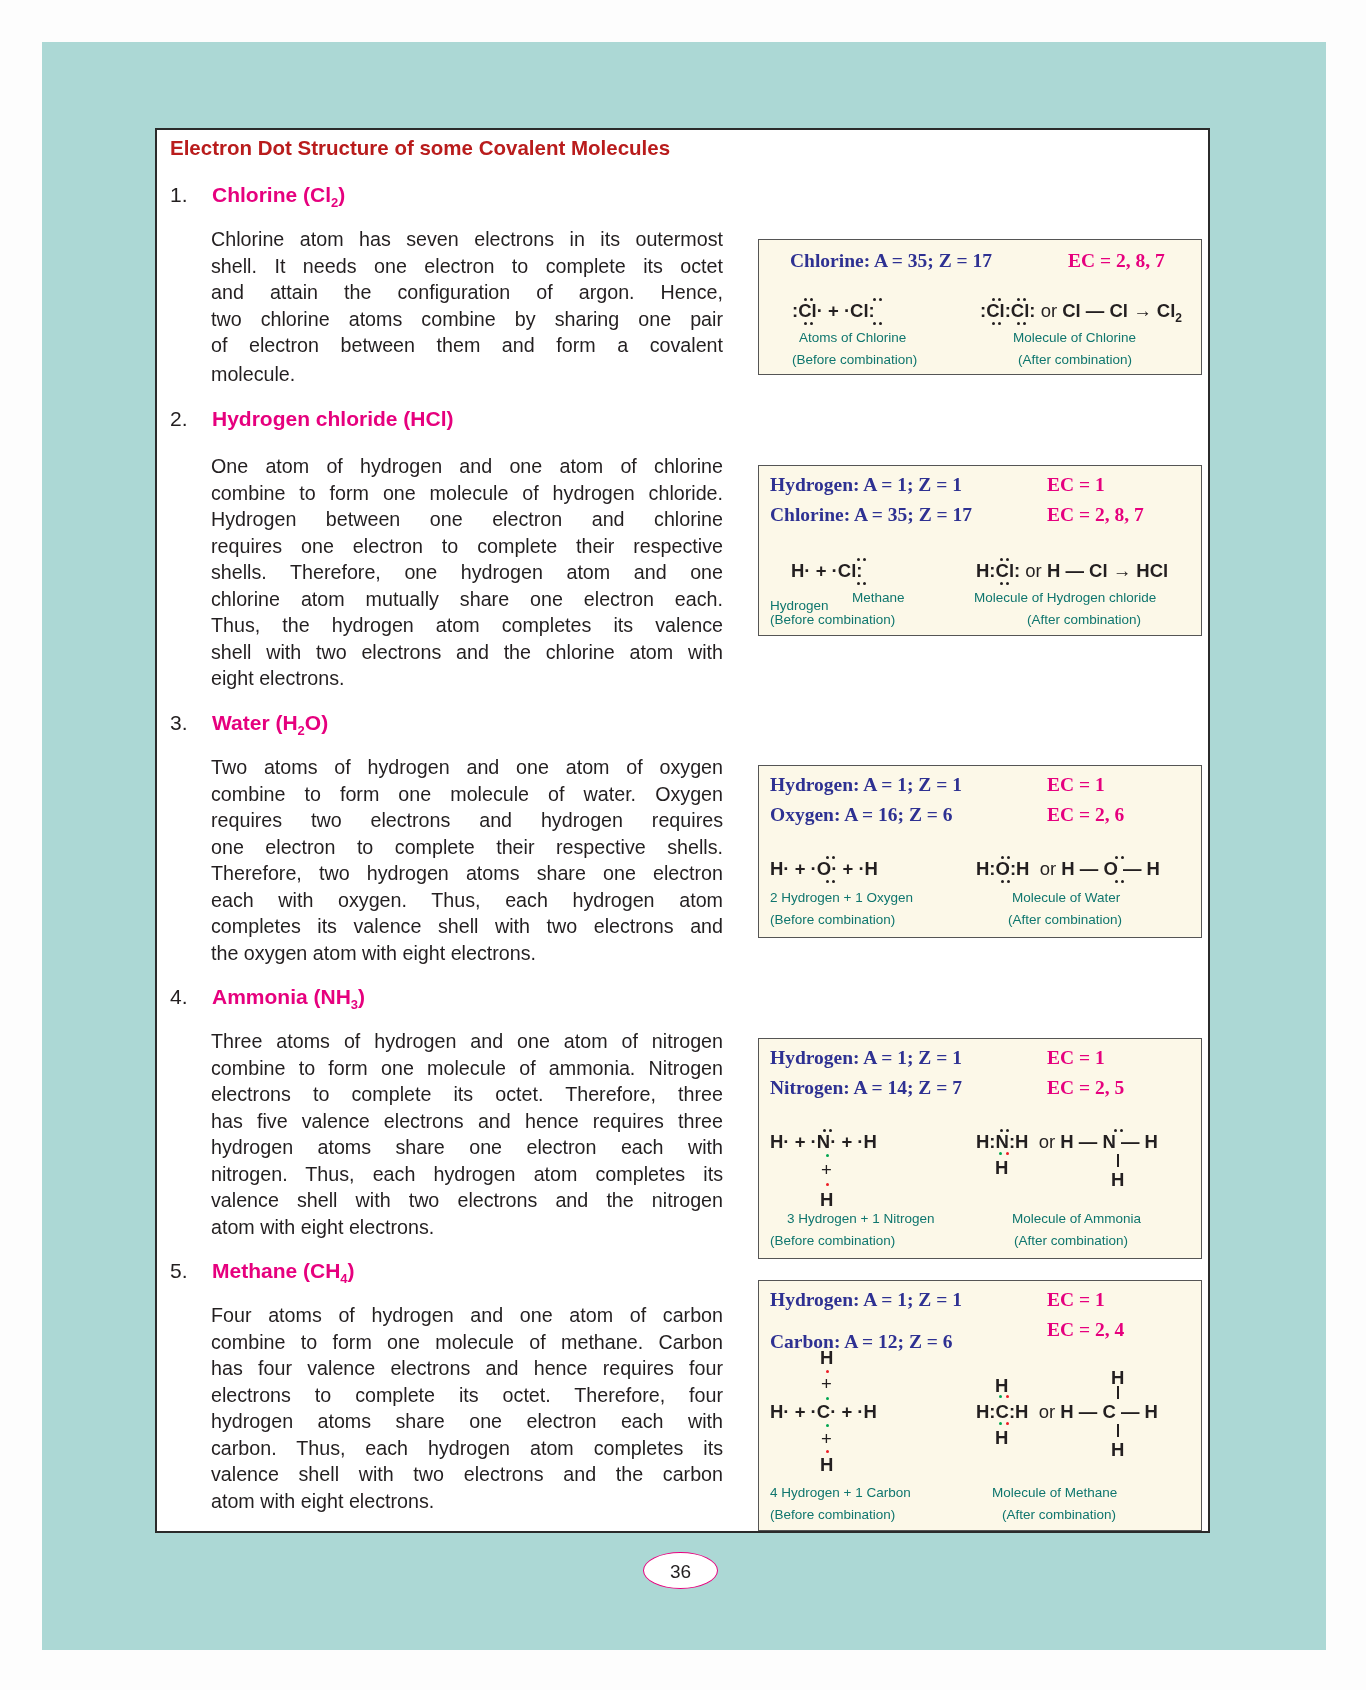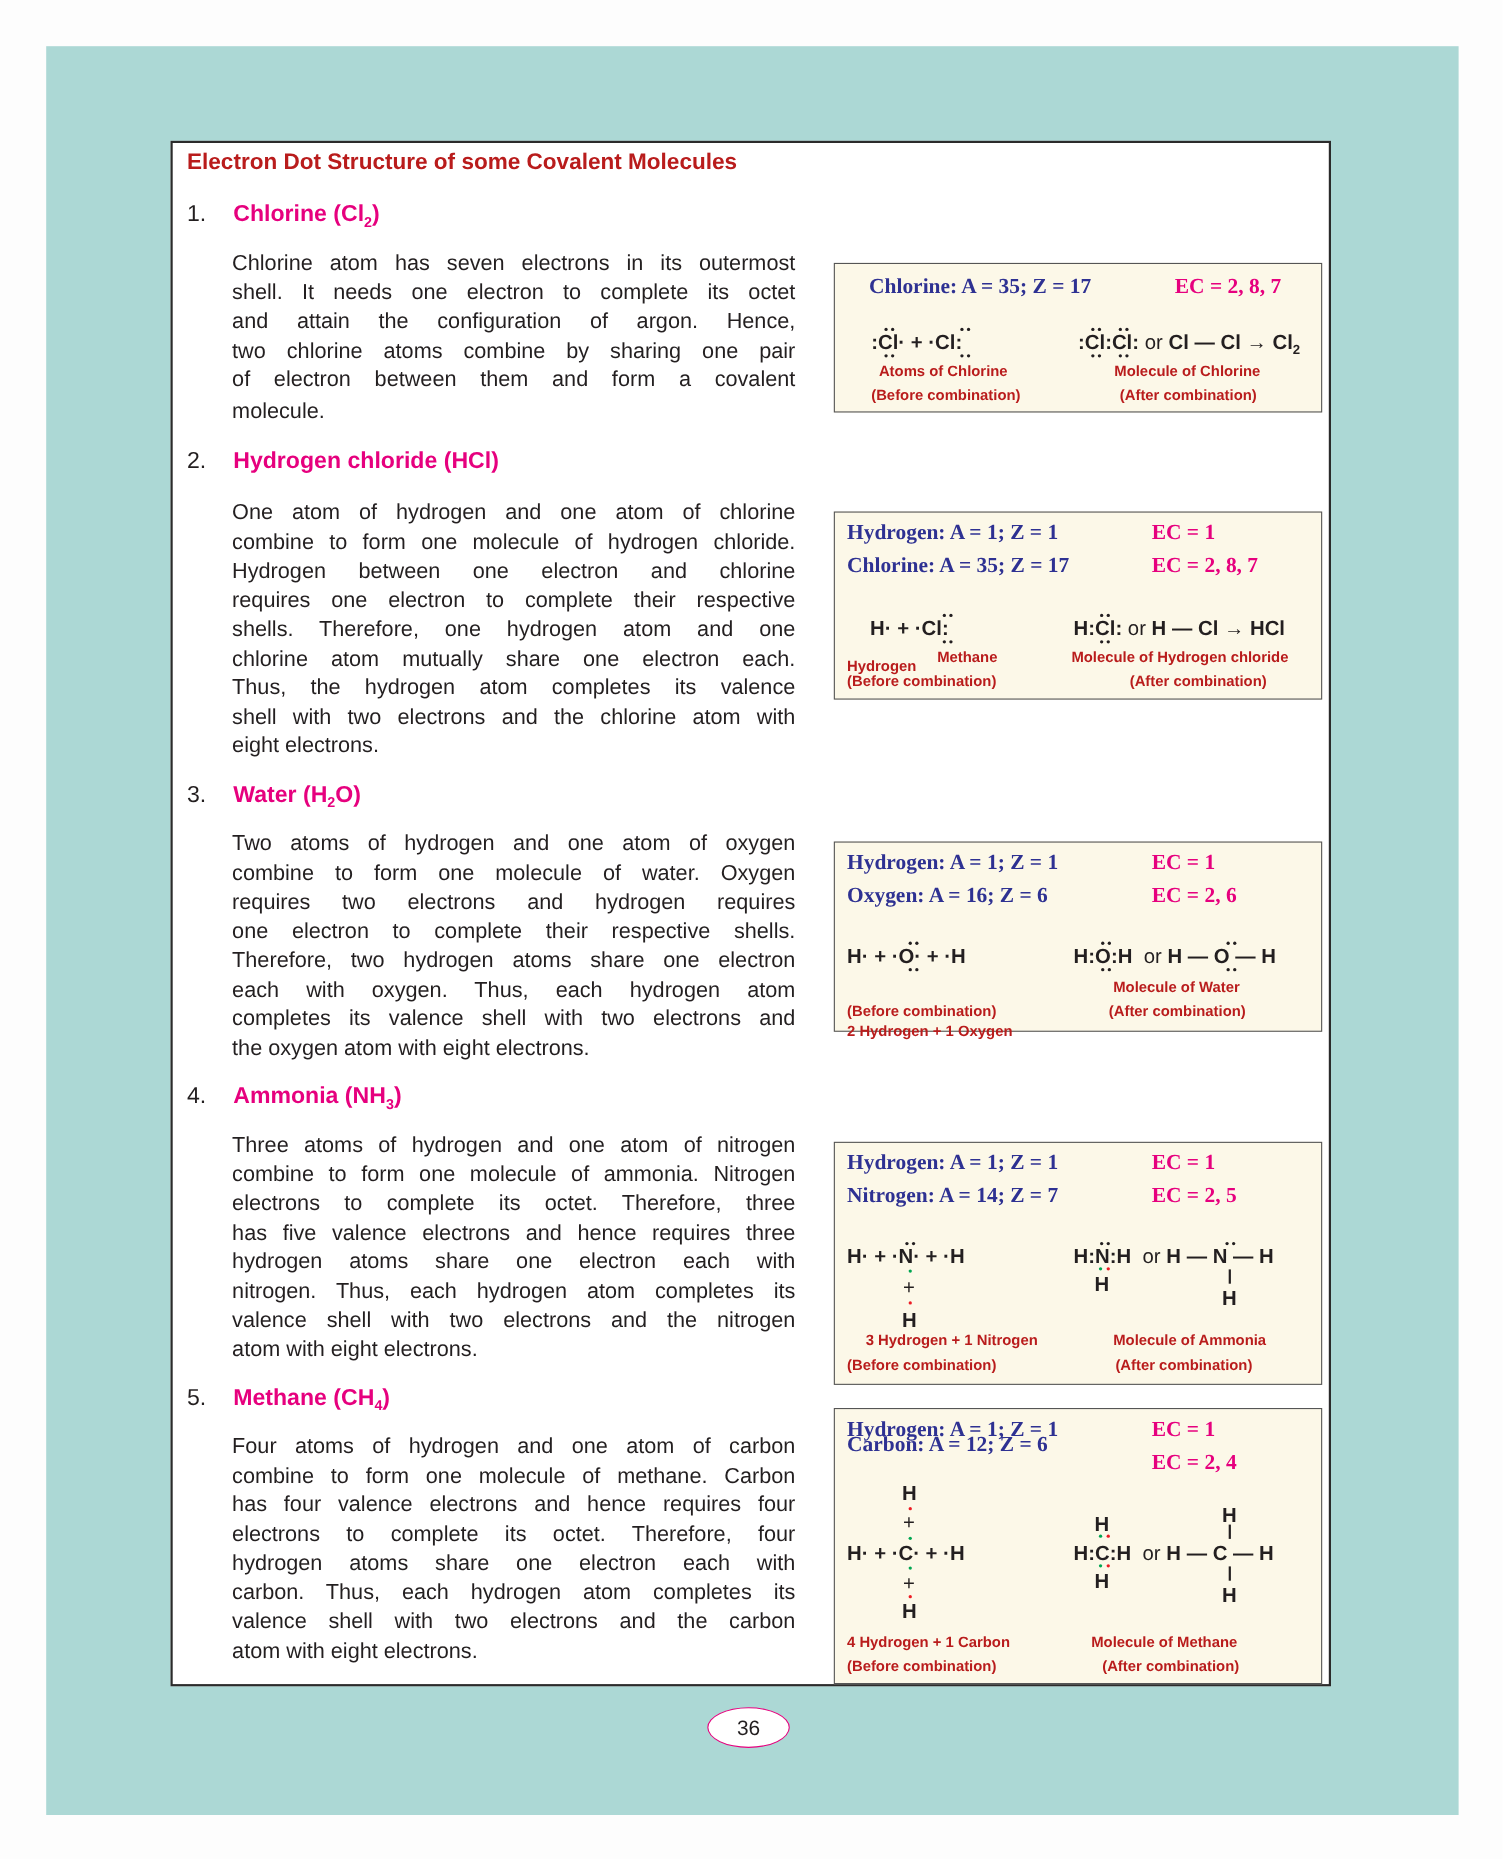--- a/index.html
+++ b/index.html
@@ -13,21 +13,21 @@
   .sec-head sub{font-size:13px;vertical-align:-5px;line-height:0;}
   .para{position:absolute;left:211px;width:512px;font-size:19.7px;line-height:26.5px;text-align:justify;color:#231f20;}
   .para .ln{display:block;text-align:justify;text-align-last:justify;white-space:nowrap;}
   .para .ln.last{text-align-last:left;}
   .box{position:absolute;left:758px;width:444px;background:#fcf8e8;border:1.5px solid #555;box-sizing:border-box;}
   .info{position:absolute;font-family:"Liberation Serif",serif;font-weight:bold;font-size:19.5px;white-space:nowrap;}
   .info.blue{color:#2e3192;}
   .info.pink{color:#e6007e;}
   .f{position:absolute;font-weight:bold;font-size:18.5px;white-space:nowrap;color:#231f20;}
   .f .or{font-weight:normal;}
-  .cap{position:absolute;font-size:13.5px;white-space:nowrap;color:#b91c1c;font-weight:bold;}
+  .cap{position:absolute;font-size:13.5px;white-space:nowrap;color:#0f766e;}
   .dot{position:absolute;width:3px;height:3px;border-radius:50%;}
   .bk{background:#231f20;} .rd{background:#ed1c24;} .gr{background:#00a651;}
   .vbar{position:absolute;width:1.5px;height:13px;background:#231f20;}
   .pageno{position:absolute;left:643px;top:1552px;width:75px;height:37px;border:1.5px solid #e6007e;border-radius:50%;background:#fff;text-align:center;line-height:37px;font-size:19px;box-sizing:border-box;}
   sub.s{font-size:12px;vertical-align:-5px;line-height:0;}
 </style>
 </head>
 <body>
 
 <div class="teal"></div>
@@ -146,21 +146,21 @@
   <div class="f" style="left:217px;top:92px;"><span>H:O:H</span>&nbsp; <span class="or">or</span> <span>H — O — H</span></div>
   <span class="dot bk" style="left:242px;top:90px"></span>
     <span class="dot bk" style="left:248px;top:90px"></span>
   <span class="dot bk" style="left:242px;top:114px"></span>
     <span class="dot bk" style="left:248px;top:114px"></span>
   <span class="dot bk" style="left:356px;top:90px"></span>
     <span class="dot bk" style="left:362px;top:90px"></span>
   <span class="dot bk" style="left:356px;top:114px"></span>
     <span class="dot bk" style="left:362px;top:114px"></span>
 
-  <div class="cap" style="left:11px;top:124px;margin-top:40px;">2 Hydrogen  + 1 Oxygen</div>
+  <div class="cap" style="left:11px;top:124px;">2 Hydrogen  + 1 Oxygen</div>
   <div class="cap" style="left:11px;top:146px;">(Before combination)</div>
   <div class="cap" style="left:253px;top:124px;">Molecule of Water</div>
   <div class="cap" style="left:249px;top:146px;">(After combination)</div>
 </div>
 
 <div class="sec-head" style="top:985px;">
   <span class="num">4.</span><span class="name"><span>Ammonia (NH</span><sub>3</sub><span>)</span></span>
 </div>
 <div class="para" style="top:1028px;">
   <span class="ln">Three atoms of hydrogen and one atom of nitrogen</span>
@@ -214,21 +214,21 @@
   <span class="ln">electrons to complete its octet. Therefore, four</span>
   <span class="ln">hydrogen atoms share one electron each with</span>
   <span class="ln">carbon. Thus, each hydrogen atom completes its</span>
   <span class="ln">valence shell with two electrons and the carbon</span>
   <span class="ln last">atom with eight electrons.</span>
 </div>
 
 <div class="box" style="top:1280px;height:251px;">
   <div class="info blue" style="left:11px;top:8px;">Hydrogen: A = 1;   Z = 1</div>
   <div class="info pink" style="left:288px;top:8px;">EC =  1</div>
-  <div class="info blue" style="left:11px;top:22px;text-align:center;">Carbon: A = 12;    Z = 6</div>
+  <div class="info blue" style="left:11px;top:50px;text-align:center;">Carbon: A = 12;    Z = 6</div>
   <div class="info pink" style="left:288px;top:38px;">EC =  2, 4</div>
 
   <div class="f" style="left:61px;top:66px;">H</div>
   <span class="dot rd" style="left:67px;top:89px"></span>
   <div class="f" style="left:62px;top:92px;font-weight:normal">+</div>
   <span class="dot gr" style="left:67px;top:116px"></span>
   <div class="f" style="left:11px;top:120px;">H· + ·C· + ·H</div>
   <span class="dot gr" style="left:67px;top:143px"></span>
   <div class="f" style="left:62px;top:147px;font-weight:normal">+</div>
   <span class="dot rd" style="left:67px;top:169px"></span>

